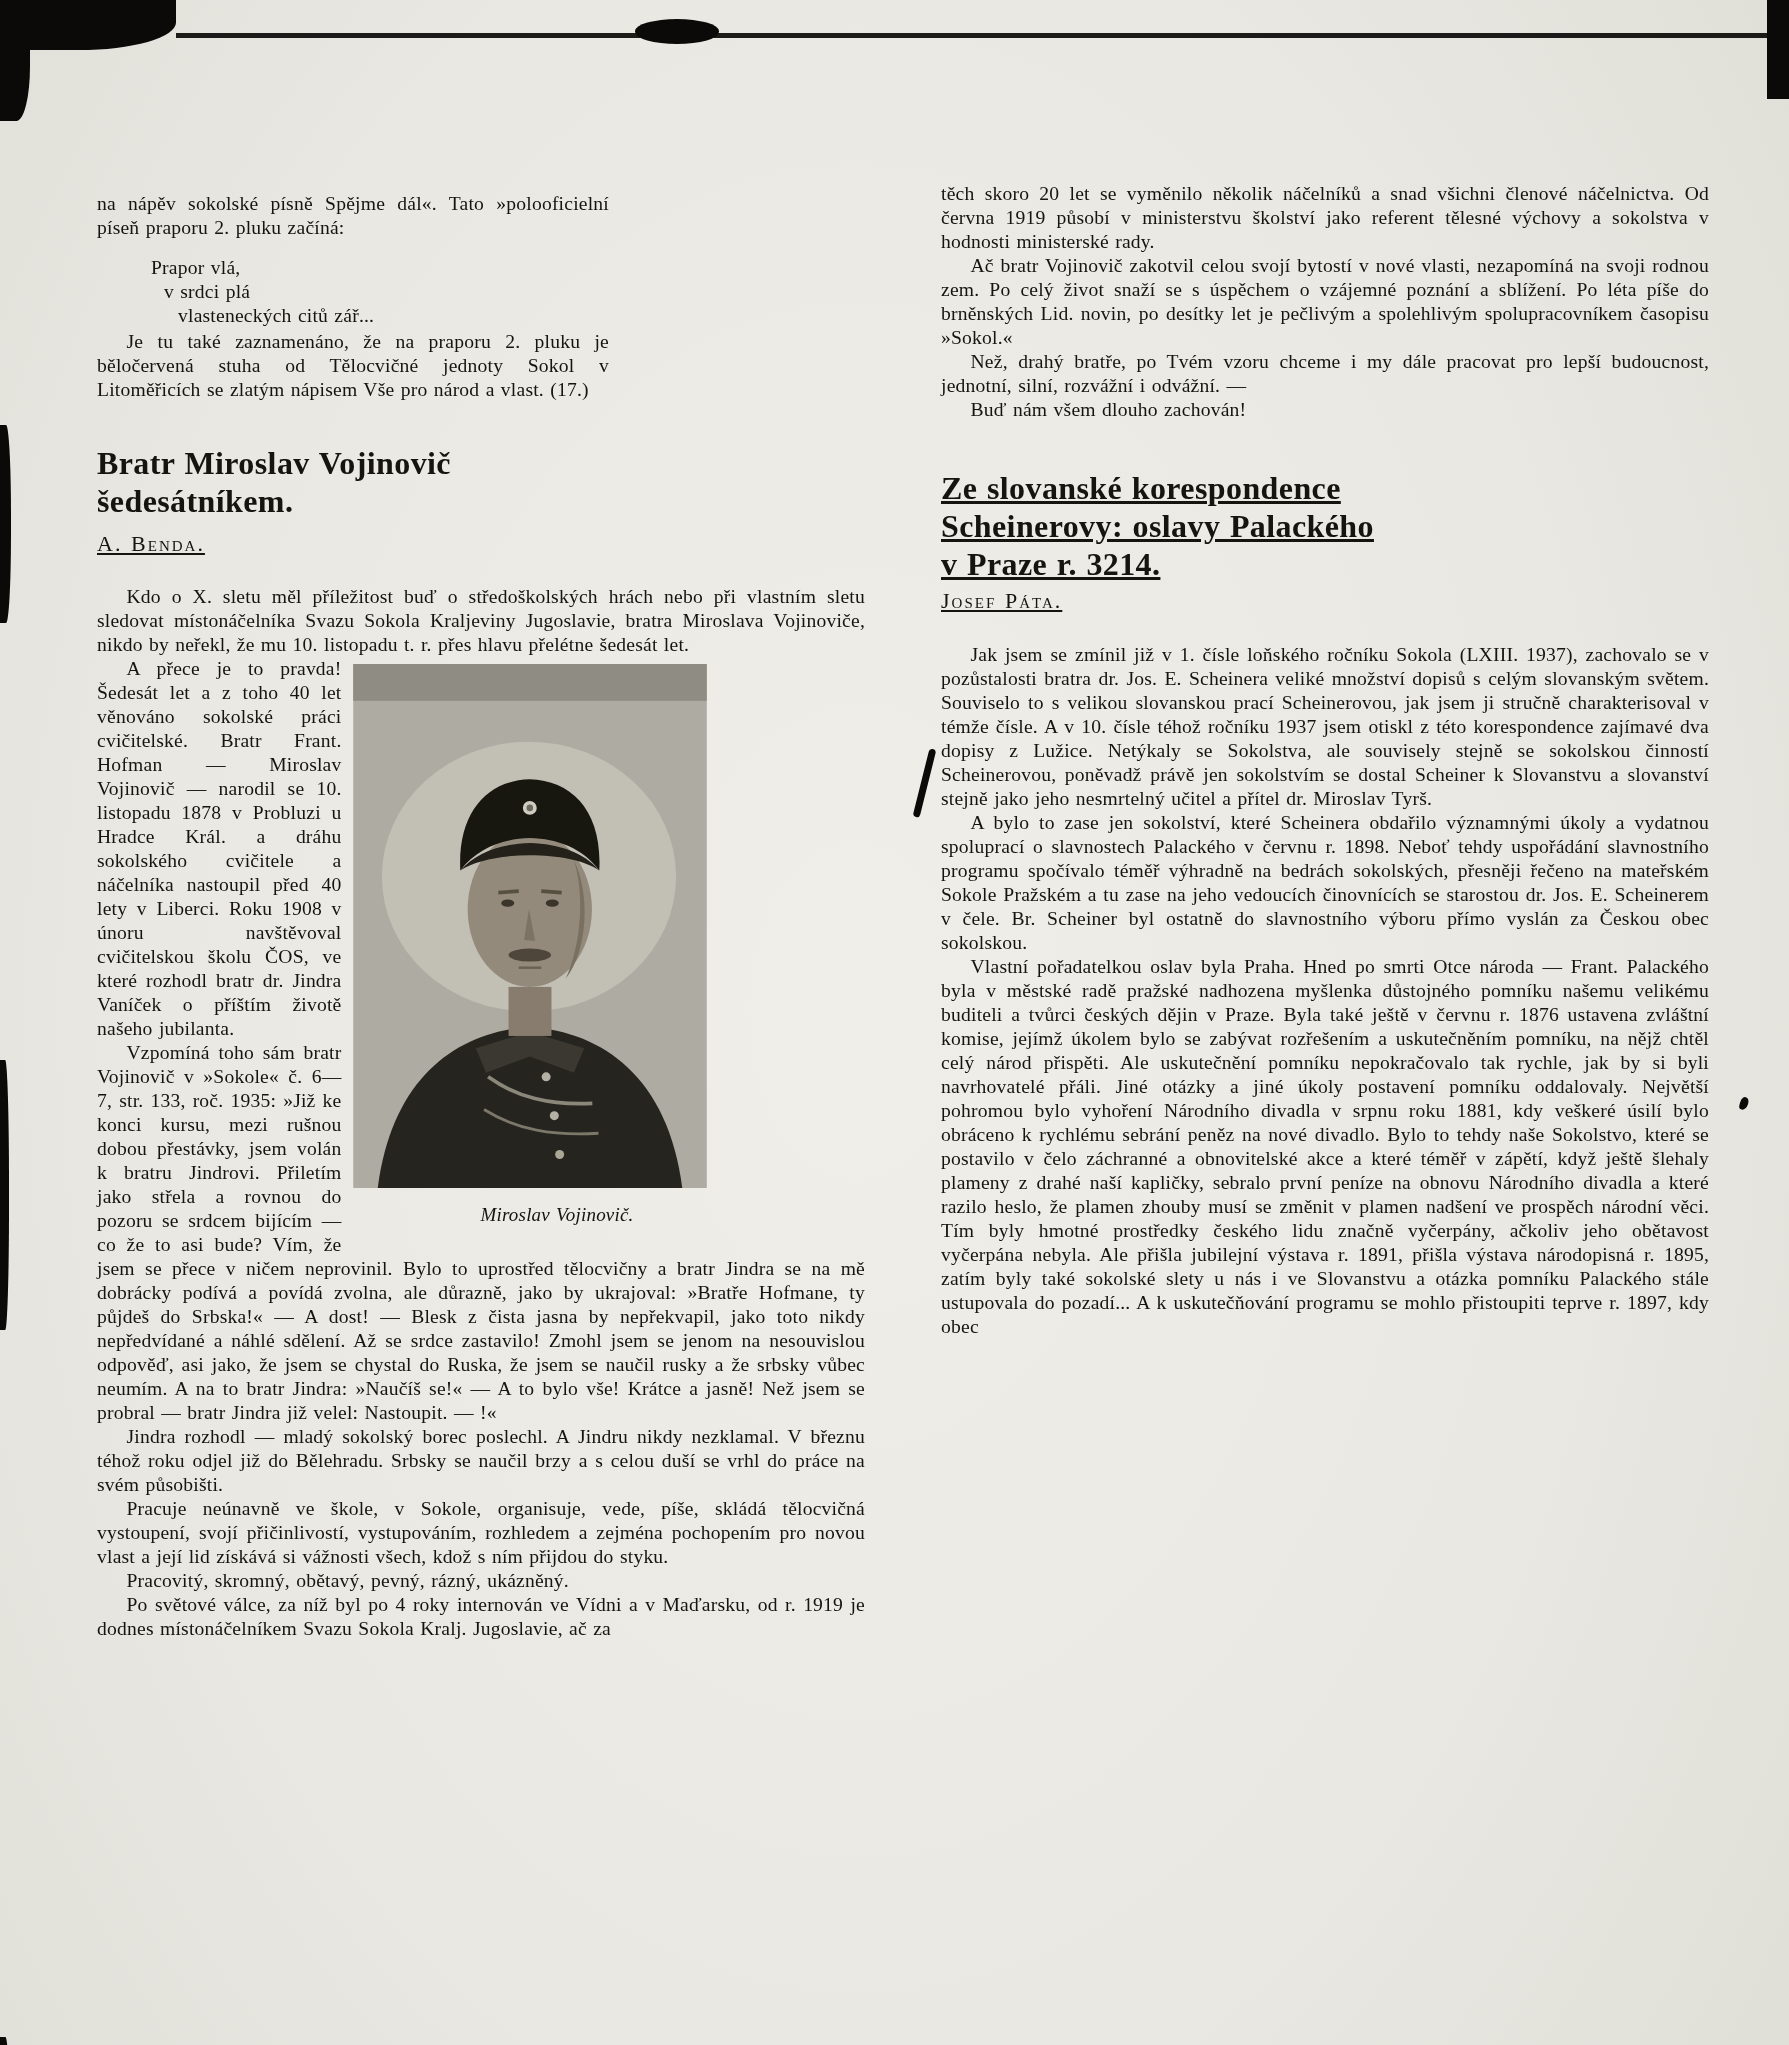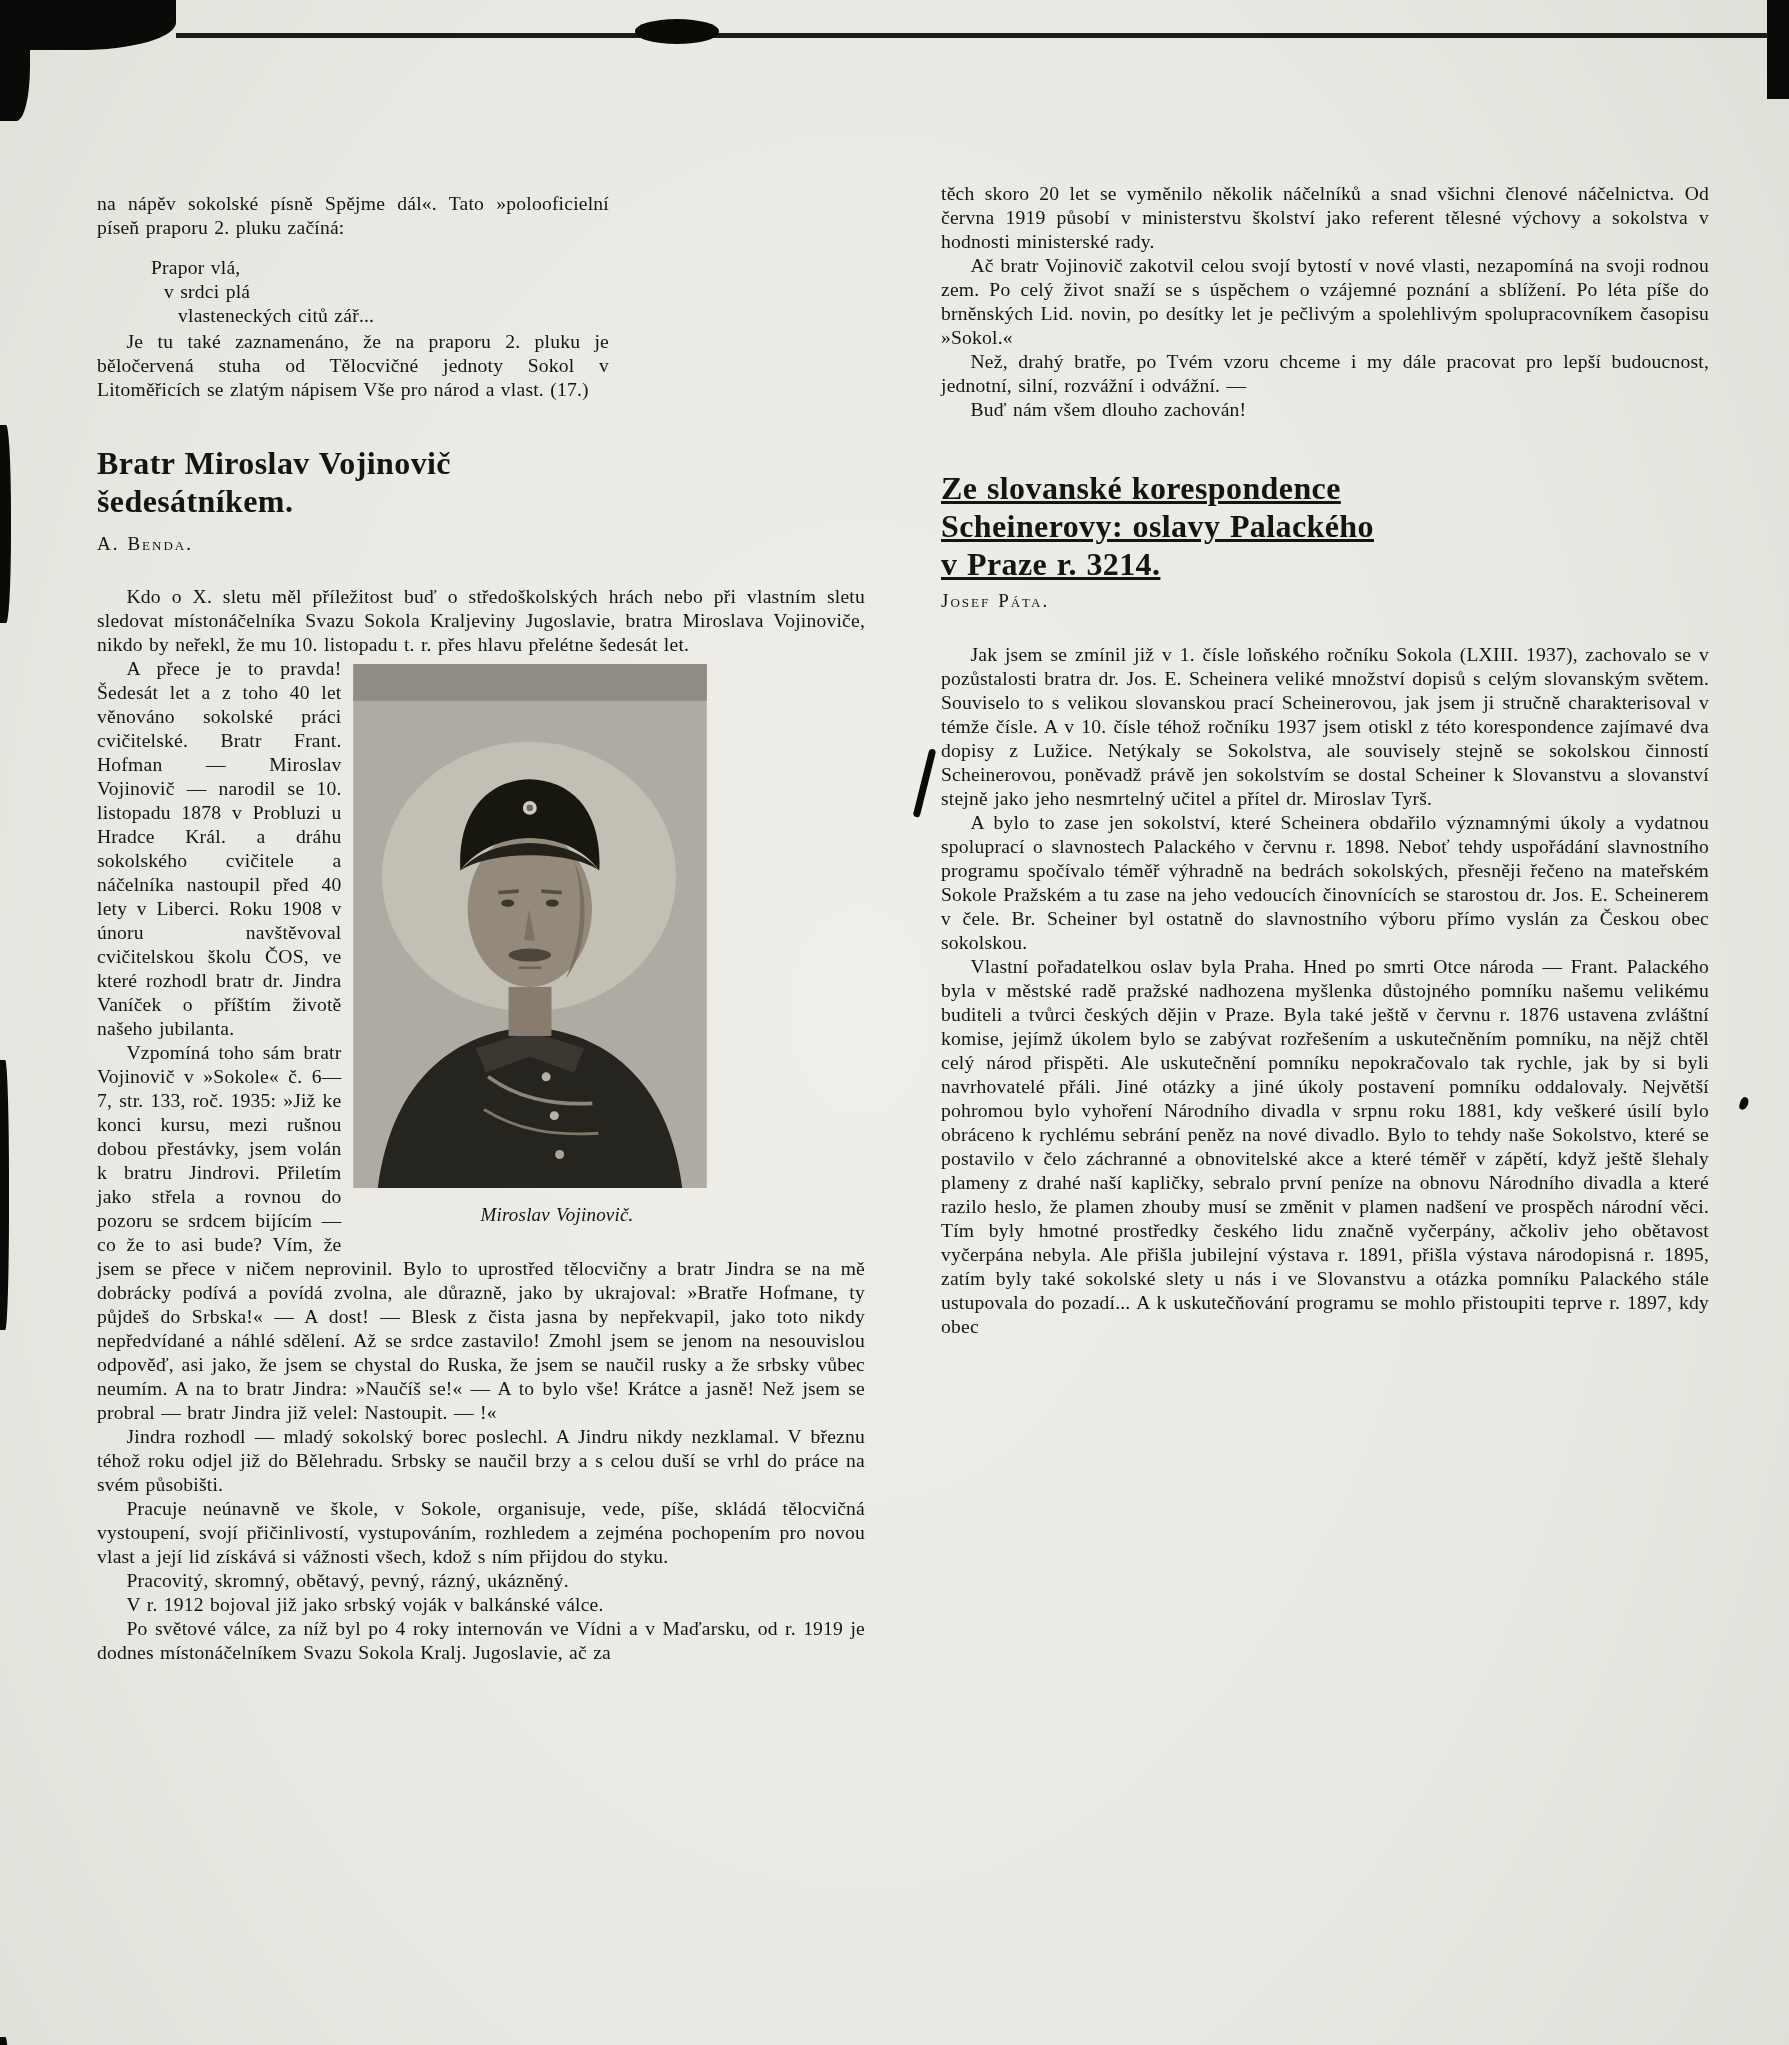--- a/index.html
+++ b/index.html
@@ -54,24 +54,25 @@
     letter-spacing:0.4px;
     text-align:left;
     text-indent:0;
   }
   .title1 { margin:42px 0 12px 0; }
   .title2 { margin:47px 0 6px 0;text-decoration:underline; }
   .title-line { display:block; }
 
   .author {
     font-variant:small-caps;
-    font-size:19px;
+    font-size:22px;
     letter-spacing:2px;
     margin:0 0 29.5px 0;
     text-align:left;
+    text-decoration:underline;
   }
 
   .figure {
     float:right;
     width:408px;
     margin:7.4px 104px 15.5px 11.5px;
   }
   .figure svg { display:block; width:354px; height:524px; }
   .caption {
     font-style:italic;
@@ -147,21 +148,20 @@
         <circle cx="505" cy="1200" r="11" fill="#aba796"></circle>
       </svg>
       <div class="caption">Miroslav Vojinovič.</div>
     </div>
 
     <p class="body">A přece je to pravda! Šedesát let a z toho 40 let věnováno sokolské práci cvičitelské. Bratr Frant. Hofman — Miroslav Vojinovič — narodil se 10. listopadu 1878 v Probluzi u Hradce Král. a dráhu sokolského cvičitele a náčelníka nastoupil před 40 lety v Liberci. Roku 1908 v únoru navštěvoval cvičitelskou školu ČOS, ve které rozhodl bratr dr. Jindra Vaníček o příštím životě našeho jubilanta.</p>
     <p class="body">Vzpomíná toho sám bratr Vojinovič v »Sokole« č. 6—7, str. 133, roč. 1935: »Již ke konci kursu, mezi rušnou dobou přestávky, jsem volán k bratru Jindrovi. Přiletím jako střela a rovnou do pozoru se srdcem bijícím — co že to asi bude? Vím, že jsem se přece v ničem neprovinil. Bylo to uprostřed tělocvičny a bratr Jindra se na mě dobrácky podívá a povídá zvolna, ale důrazně, jako by ukrajoval: »Bratře Hofmane, ty půjdeš do Srbska!« — A dost! — Blesk z čista jasna by nepřekvapil, jako toto nikdy nepředvídané a náhlé sdělení. Až se srdce zastavilo! Zmohl jsem se jenom na nesouvislou odpověď, asi jako, že jsem se chystal do Ruska, že jsem se naučil rusky a že srbsky vůbec neumím. A na to bratr Jindra: »Naučíš se!« — A to bylo vše! Krátce a jasně! Než jsem se probral — bratr Jindra již velel: Nastoupit. — !«</p>
     <p class="body">Jindra rozhodl — mladý sokolský borec poslechl. A Jindru nikdy nezklamal. V březnu téhož roku odjel již do Bělehradu. Srbsky se naučil brzy a s celou duší se vrhl do práce na svém působišti.</p>
     <p class="body">Pracuje neúnavně ve škole, v Sokole, organisuje, vede, píše, skládá tělocvičná vystoupení, svojí přičinlivostí, vystupováním, rozhledem a zejména pochopením pro novou vlast a její lid získává si vážnosti všech, kdož s ním přijdou do styku.</p>
     <p class="body">Pracovitý, skromný, obětavý, pevný, rázný, ukázněný.</p>
-    <p class="body">V r. 1912 bojoval již jako srbský voják v balkánské válce.</p>
     <p class="body">Po světové válce, za níž byl po 4 roky internován ve Vídni a v Maďarsku, od r. 1919 je dodnes místonáčelníkem Svazu Sokola Kralj. Jugoslavie, ač za</p>
   </div>
 
   <div class="col col-right">
 
     <p class="body noindent">těch skoro 20 let se vyměnilo několik náčelníků a snad všichni členové náčelnictva. Od června 1919 působí v ministerstvu školství jako referent tělesné výchovy a sokolstva v hodnosti ministerské rady.</p>
     <p class="body">Ač bratr Vojinovič zakotvil celou svojí bytostí v nové vlasti, nezapomíná na svoji rodnou zem. Po celý život snaží se s úspěchem o vzájemné poznání a sblížení. Po léta píše do brněnských Lid. novin, po desítky let je pečlivým a spolehlivým spolupracovníkem časopisu »Sokol.«</p>
     <p class="body">Než, drahý bratře, po Tvém vzoru chceme i my dále pracovat pro lepší budoucnost, jednotní, silní, rozvážní i odvážní. —</p>
     <p class="body">Buď nám všem dlouho zachován!</p>
 

